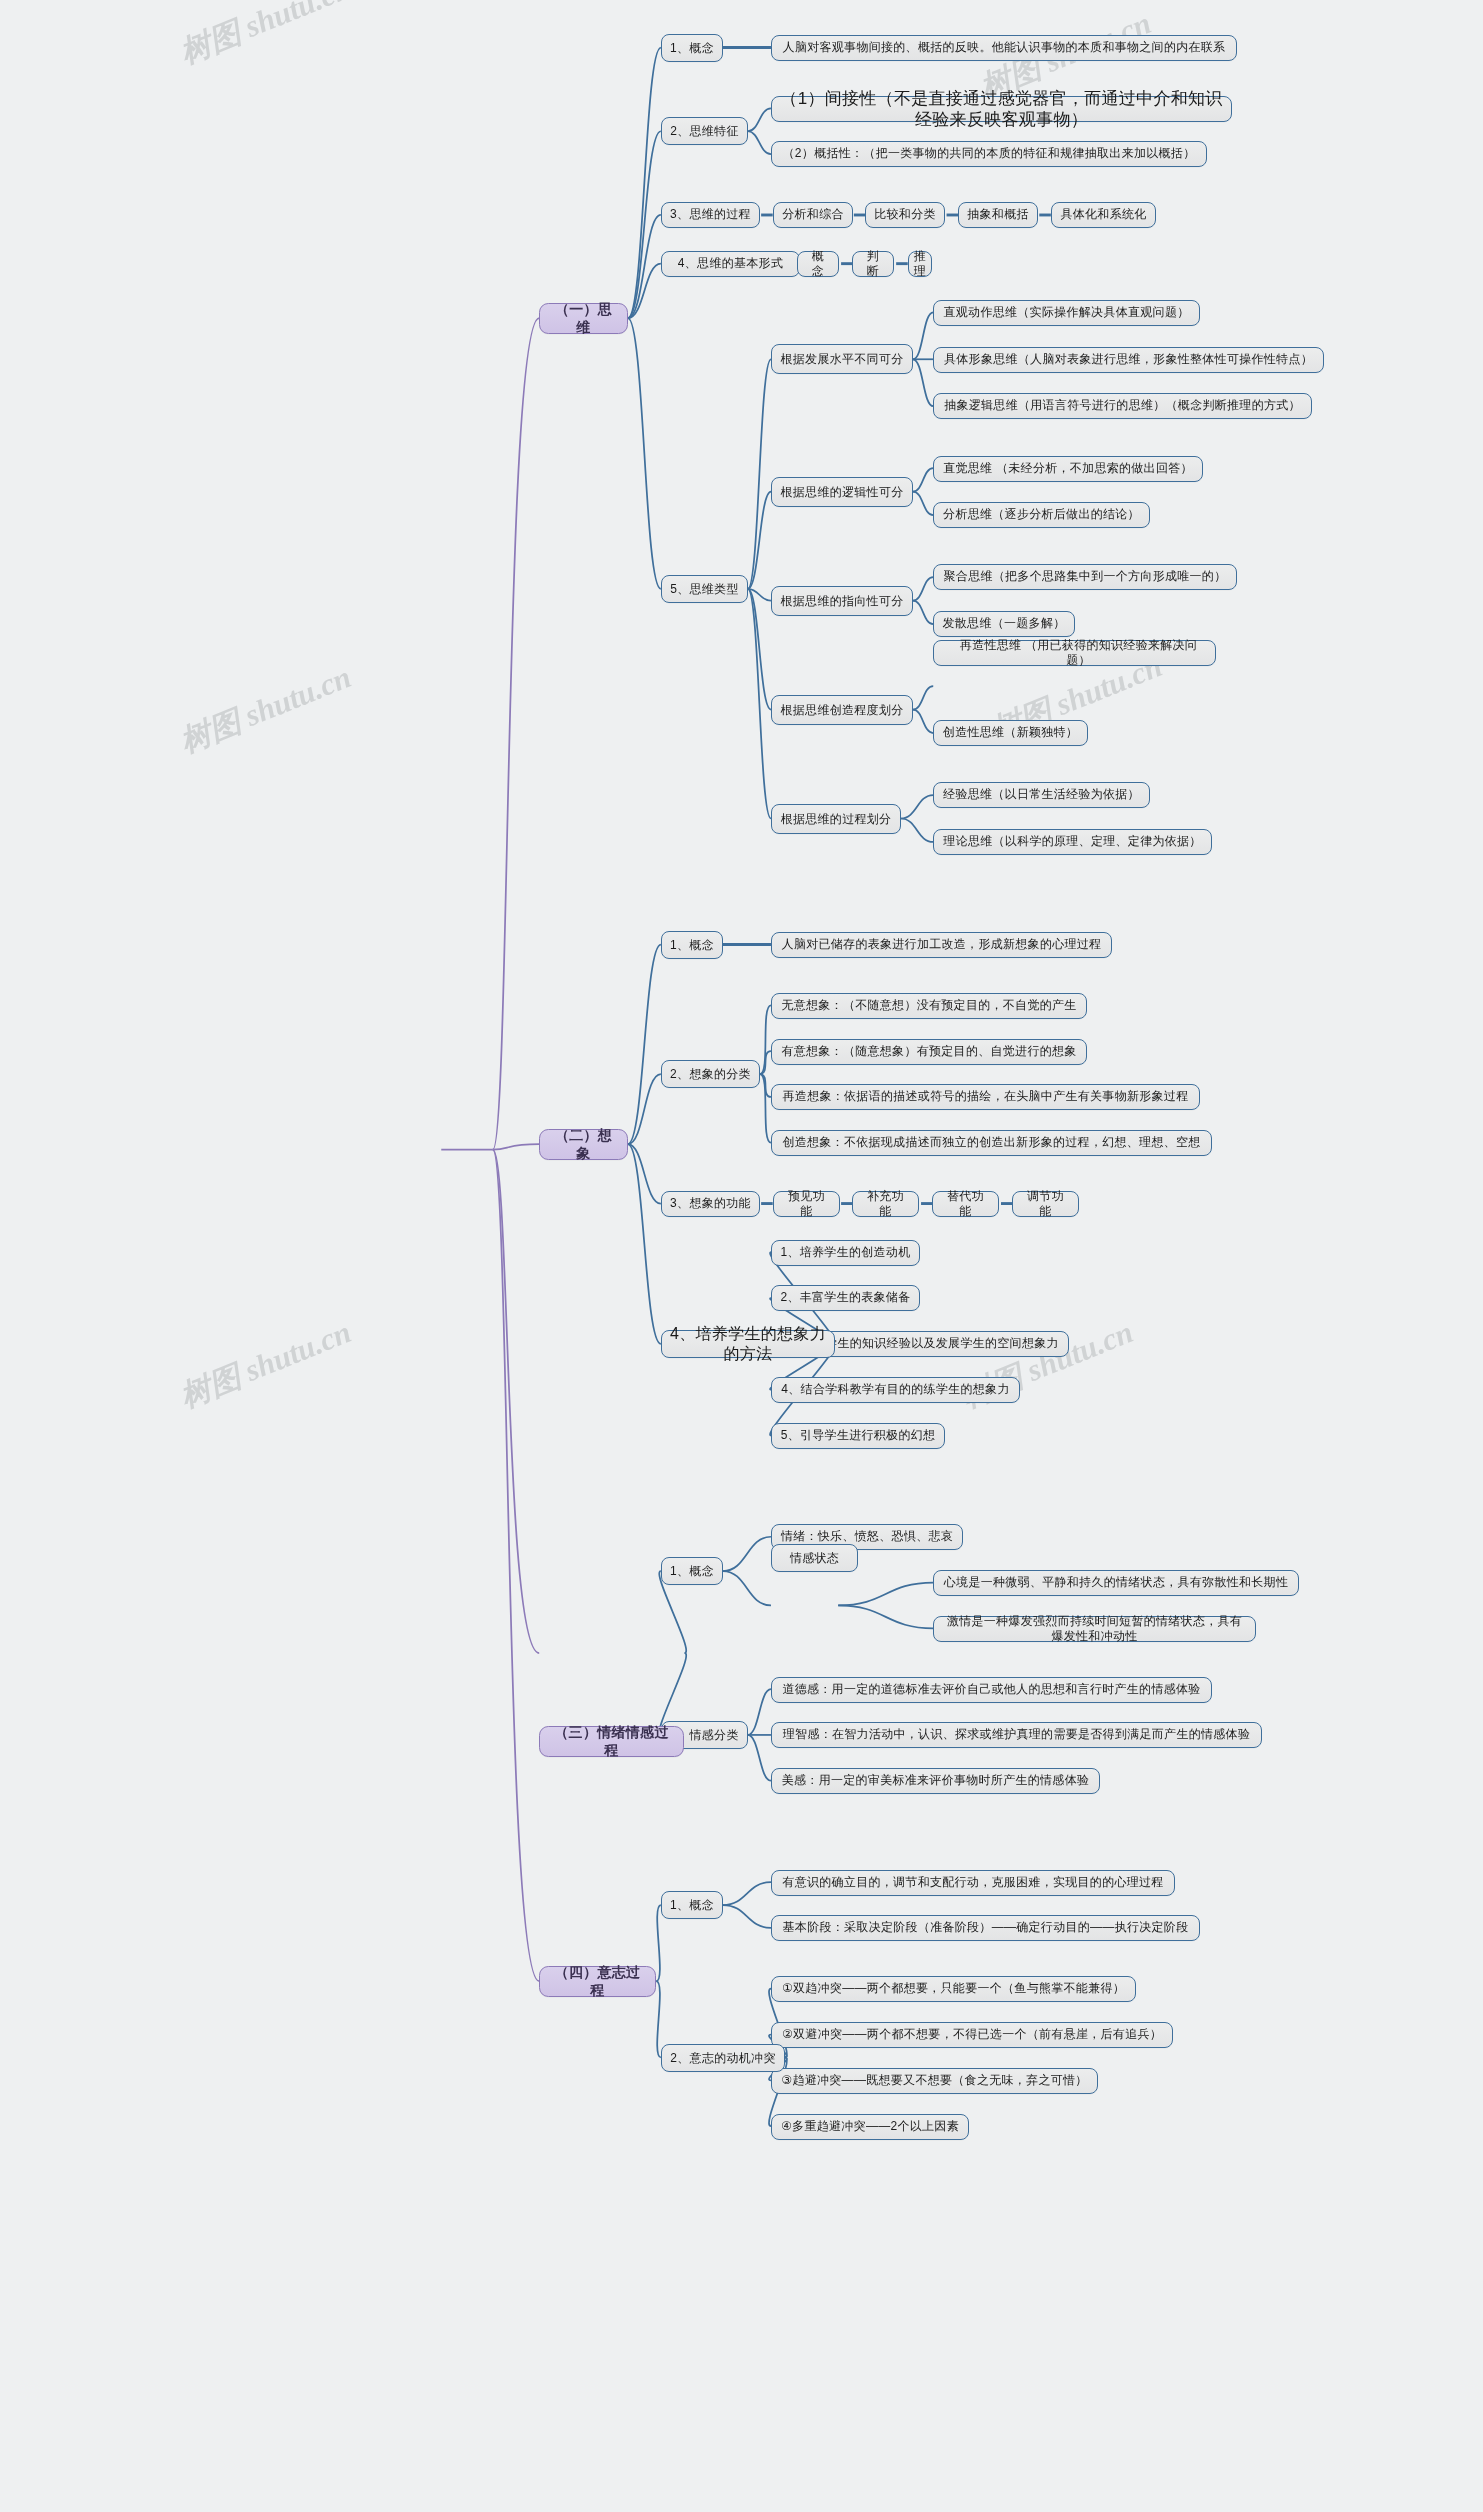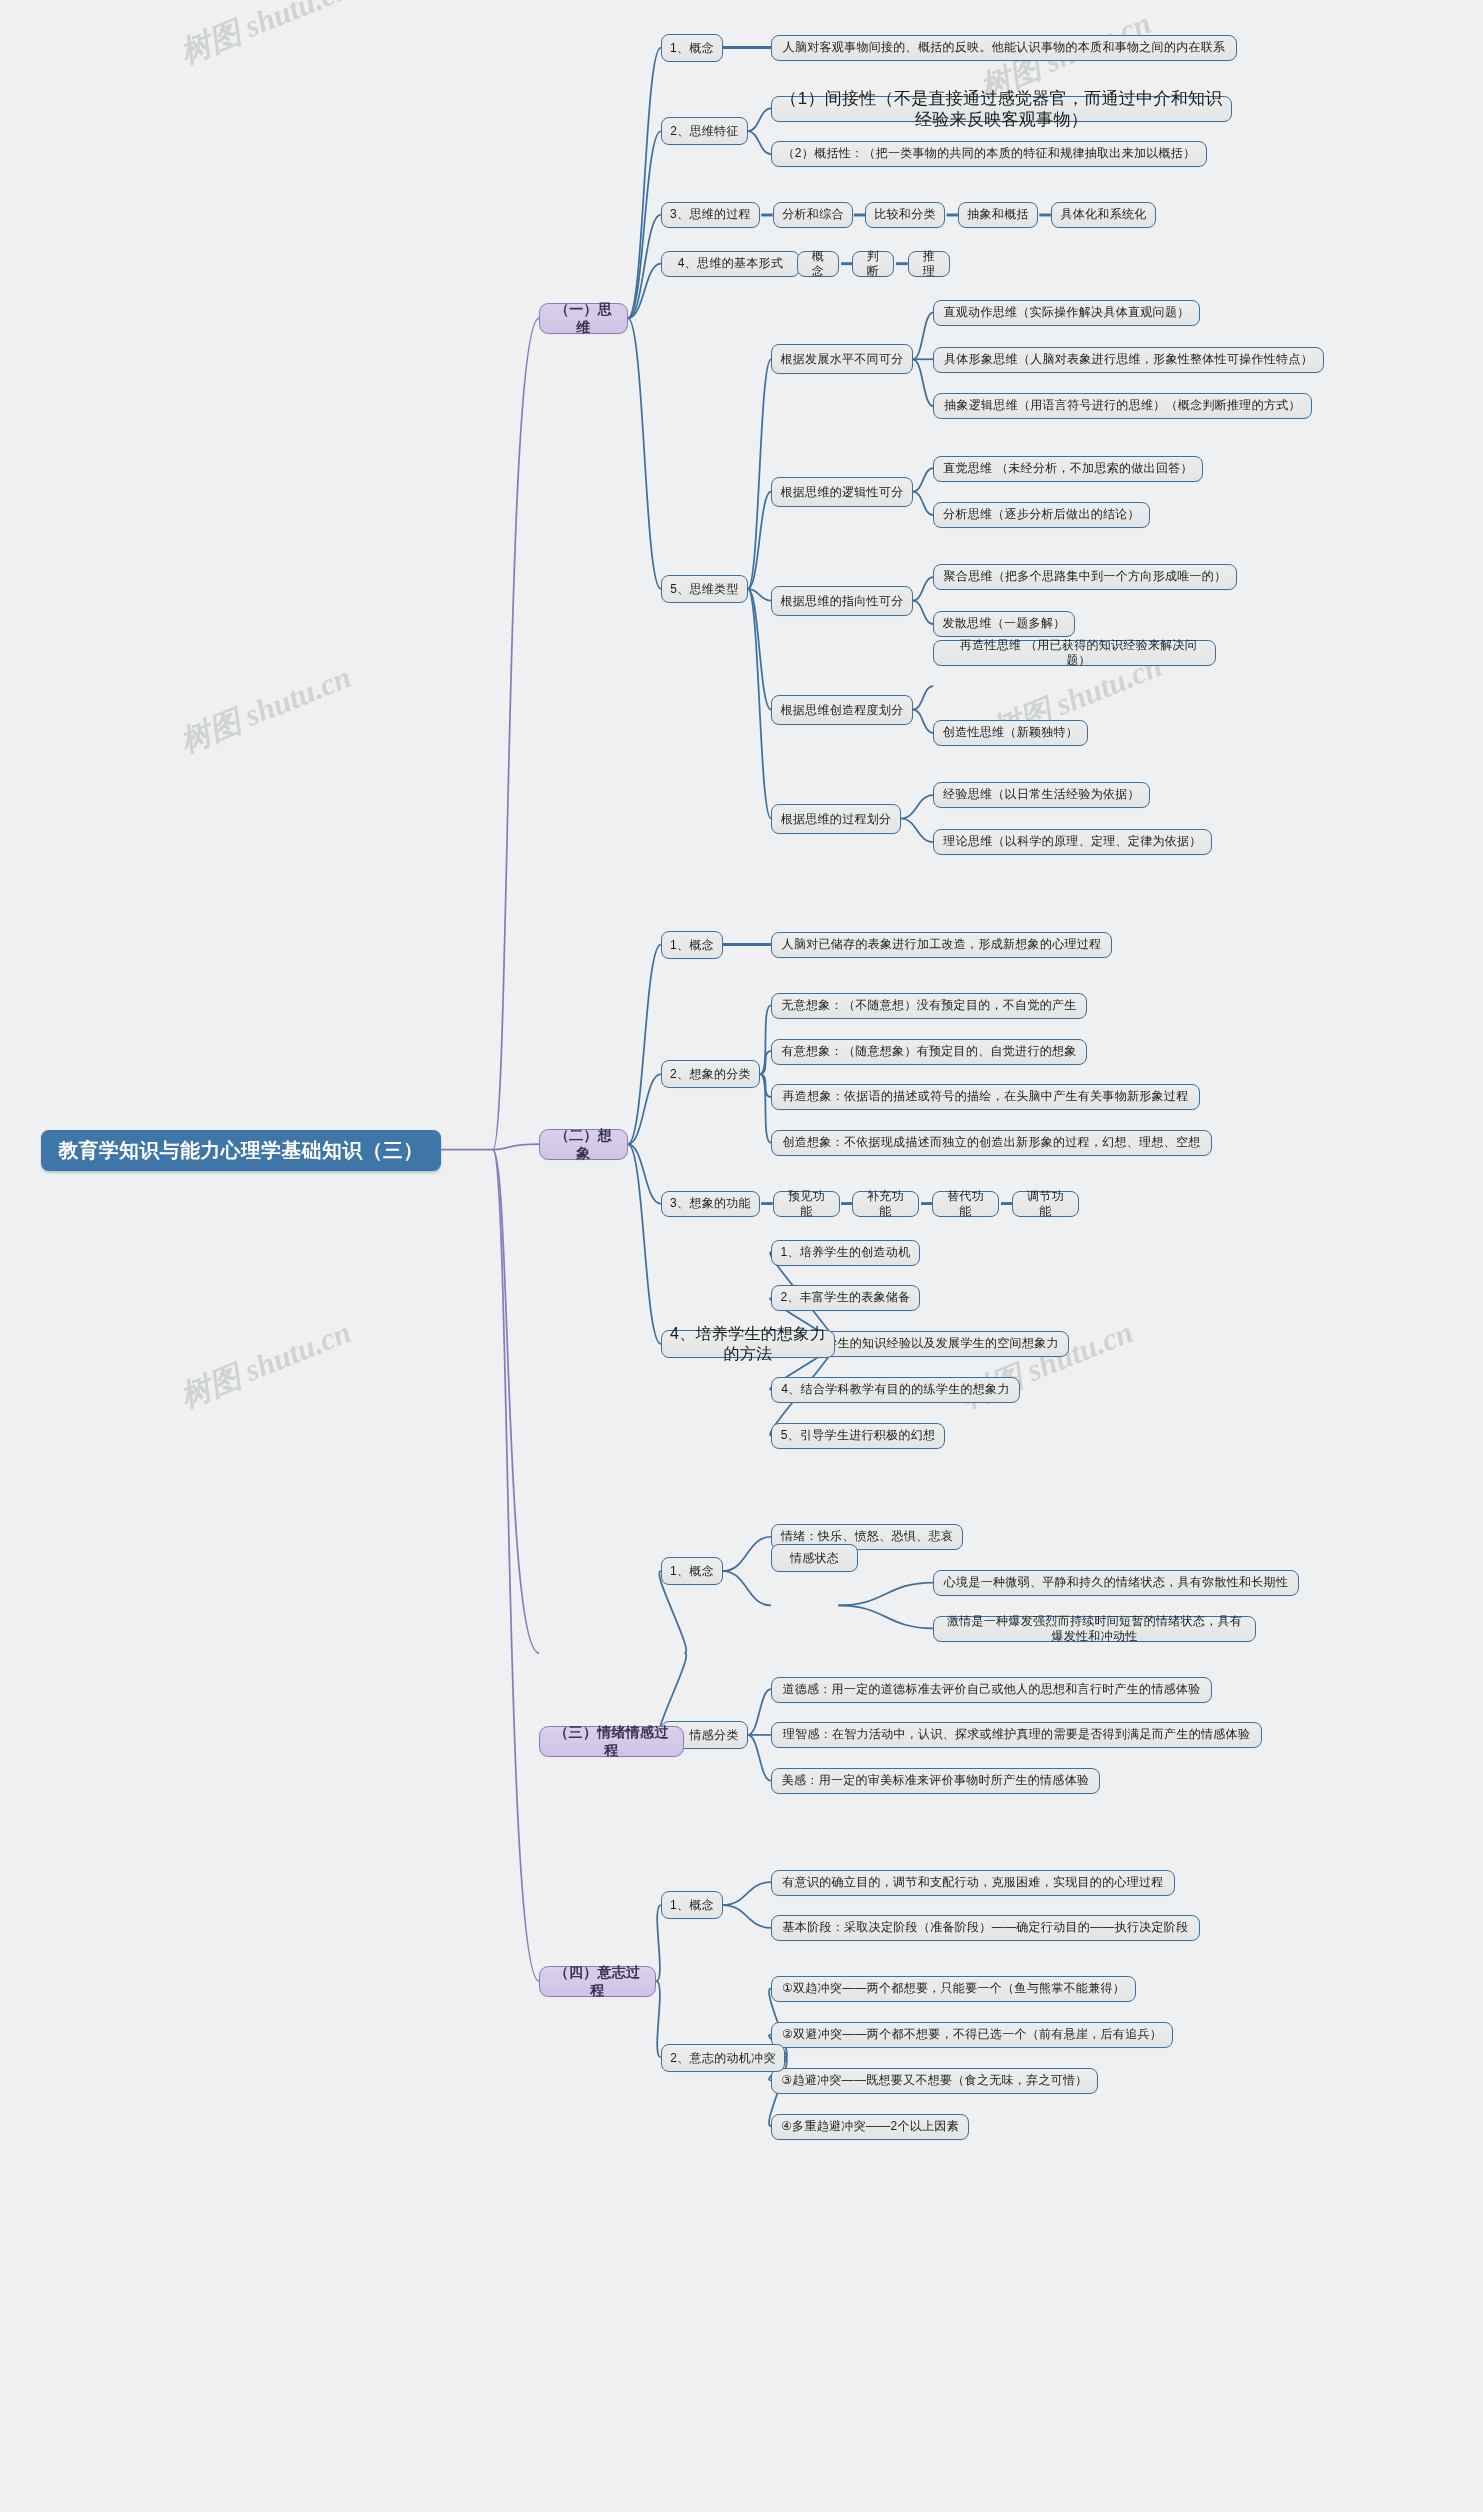--- a/index.html
+++ b/index.html
@@ -121,36 +121,35 @@
       <path d="M850,1984.0625 C880,1984.0625 870,3419 930,3419" fill="none" stroke="#8c7ab8" stroke-width="3"></path>
     </svg>
   <div id="wm-layer">
       <div class="wm" style="left: 174px; top: 35px; font-size: 31px; transform: rotate(-22deg);">树图 shutu.cn</div>
       <div class="wm" style="left: 974px; top: 70px; font-size: 31px; transform: rotate(-22deg);">树图 shutu.cn</div>
       <div class="wm" style="left: 174px; top: 724px; font-size: 31px; transform: rotate(-22deg);">树图 shutu.cn</div>
       <div class="wm" style="left: 985px; top: 713px; font-size: 31px; transform: rotate(-22deg);">树图 shutu.cn</div>
       <div class="wm" style="left: 174px; top: 1379px; font-size: 31px; transform: rotate(-22deg);">树图 shutu.cn</div>
       <div class="wm" style="left: 956px; top: 1379px; font-size: 31px; transform: rotate(-22deg);">树图 shutu.cn</div>
     </div>
-  <div class="root" id="root-node" style="left: 41px; top: 1130px; width: 400px; height: 41px;">教育学知识与能力心理学基础知识（三）</div>
   <div id="nodes">
       <div class="node" style="left: 771px; top: 35px; width: 466px; height: 25.5px; font-size: 12px; font-family: Liberation Serif, serif;">人脑对客观事物间接的、概括的反映。他能认识事物的本质和事物之间的内在联系</div>
       <div class="node" style="left: 661px; top: 34px; width: 62px; height: 28px; font-size: 12px;">1、概念</div>
       <div class="node" style="left: 771px; top: 96px; width: 461px; height: 25.5px; font-size: 17px;">（1）间接性（不是直接通过感觉器官，而通过中介和知识经验来反映客观事物）</div>
       <div class="node" style="left: 771px; top: 141px; width: 436px; height: 25.5px; font-size: 12px;">（2）概括性：（把一类事物的共同的本质的特征和规律抽取出来加以概括）</div>
       <div class="node" style="left: 661px; top: 117px; width: 87px; height: 28px; font-size: 12px;">2、思维特征</div>
       <div class="node" style="left: 661px; top: 202px; width: 99px; height: 25.5px; font-size: 12px;">3、思维的过程</div>
       <div class="node" style="left: 773px; top: 202px; width: 80px; height: 25.5px; font-size: 12px;">分析和综合</div>
       <div class="node" style="left: 865px; top: 202px; width: 80px; height: 25.5px; font-size: 12px;">比较和分类</div>
       <div class="node" style="left: 958px; top: 202px; width: 80px; height: 25.5px; font-size: 12px;">抽象和概括</div>
       <div class="node" style="left: 1051px; top: 202px; width: 105px; height: 25.5px; font-size: 12px;">具体化和系统化</div>
       <div class="node" style="left: 661px; top: 251px; width: 139px; height: 25.5px; font-size: 12px;">4、思维的基本形式</div>
       <div class="node" style="left: 797px; top: 251px; width: 42px; height: 25.5px; font-size: 12px;">概念</div>
       <div class="node" style="left: 852px; top: 251px; width: 42px; height: 25.5px; font-size: 12px;">判断</div>
-      <div class="node" style="left: 908px; top: 251px; width: 42px; height: 25.5px; font-size: 12px;">推理</div>
+      <div class="node" style="left: 908px; top: 251px; width: 24px; height: 25.5px; font-size: 12px;">推理</div>
       <div class="node" style="left: 933px; top: 300px; width: 267px; height: 25.5px; font-size: 12px;">直观动作思维（实际操作解决具体直观问题）</div>
       <div class="node" style="left: 933px; top: 347px; width: 391px; height: 25.5px; font-size: 12px;">具体形象思维（人脑对表象进行思维，形象性整体性可操作性特点）</div>
       <div class="node" style="left: 933px; top: 393px; width: 379px; height: 25.5px; font-size: 12px;">抽象逻辑思维（用语言符号进行的思维）（概念判断推理的方式）</div>
       <div class="node" style="left: 771px; top: 344px; width: 142px; height: 30px; font-size: 12px;">根据发展水平不同可分</div>
       <div class="node" style="left: 933px; top: 456px; width: 270px; height: 25.5px; font-size: 12px;">直觉思维 （未经分析，不加思索的做出回答）</div>
       <div class="node" style="left: 933px; top: 502px; width: 217px; height: 25.5px; font-size: 12px;">分析思维（逐步分析后做出的结论）</div>
       <div class="node" style="left: 771px; top: 477px; width: 142px; height: 30px; font-size: 12px;">根据思维的逻辑性可分</div>
       <div class="node" style="left: 933px; top: 564px; width: 304px; height: 25.5px; font-size: 12px;">聚合思维（把多个思路集中到一个方向形成唯一的）</div>
       <div class="node" style="left: 933px; top: 611px; width: 142px; height: 25.5px; font-size: 12px;">发散思维（一题多解）</div>
       <div class="node" style="left: 771px; top: 586px; width: 142px; height: 30px; font-size: 12px;">根据思维的指向性可分</div>

